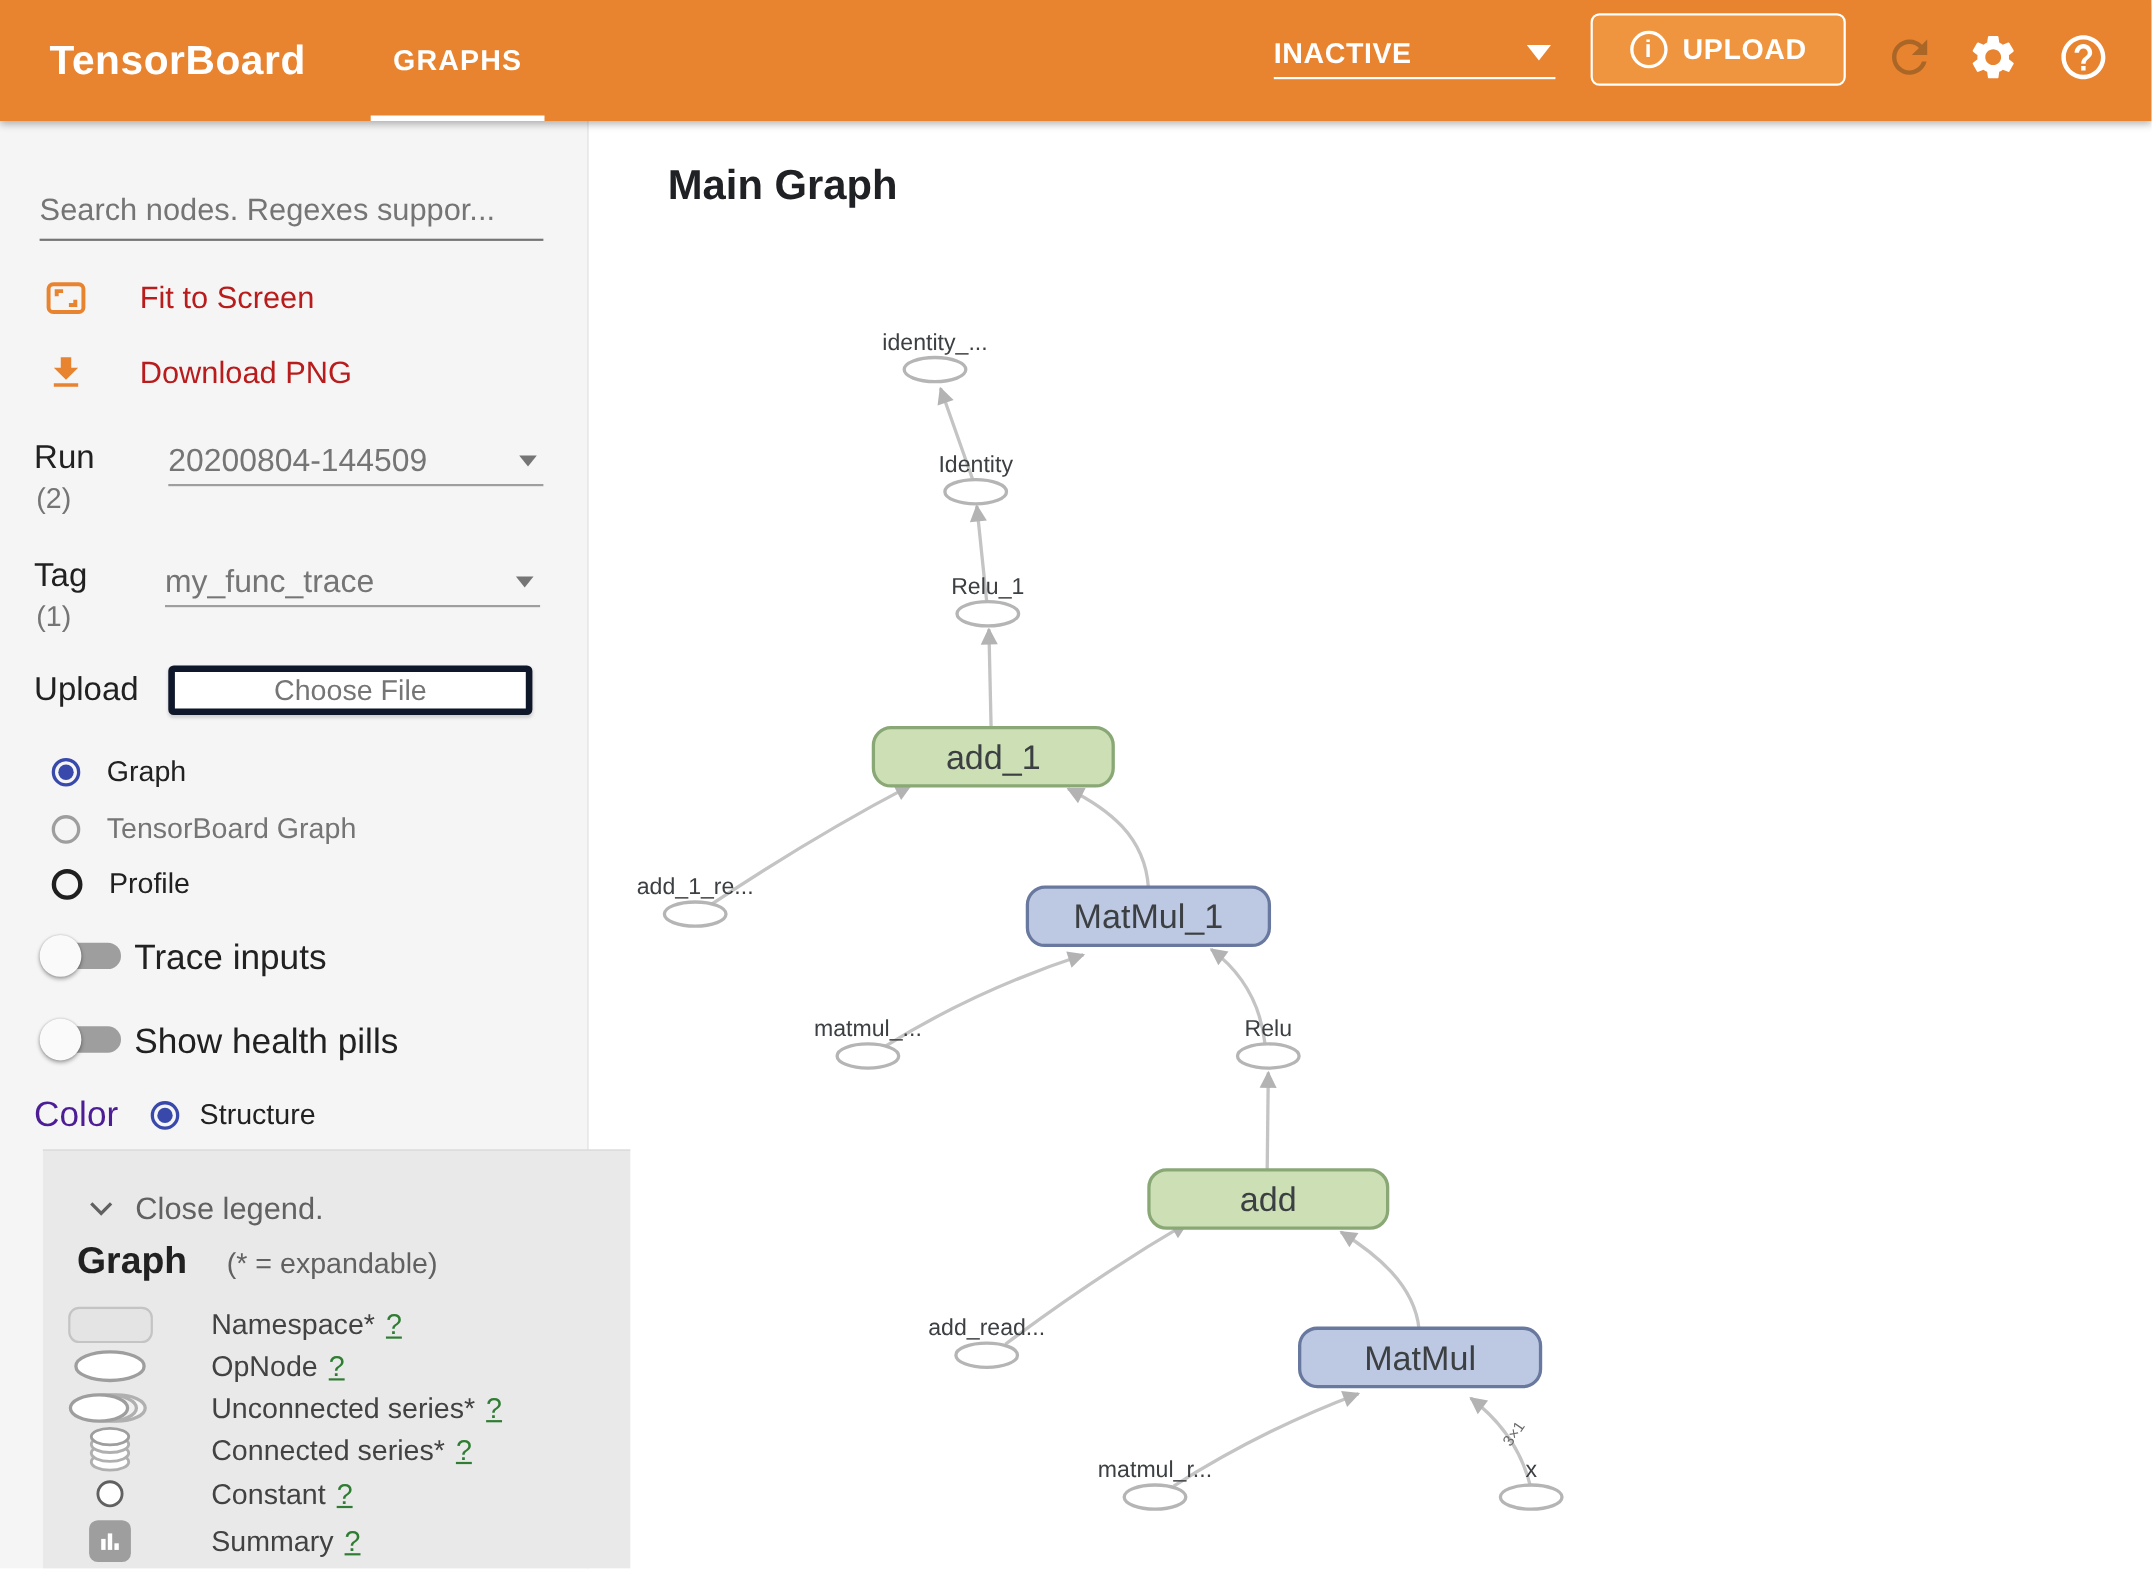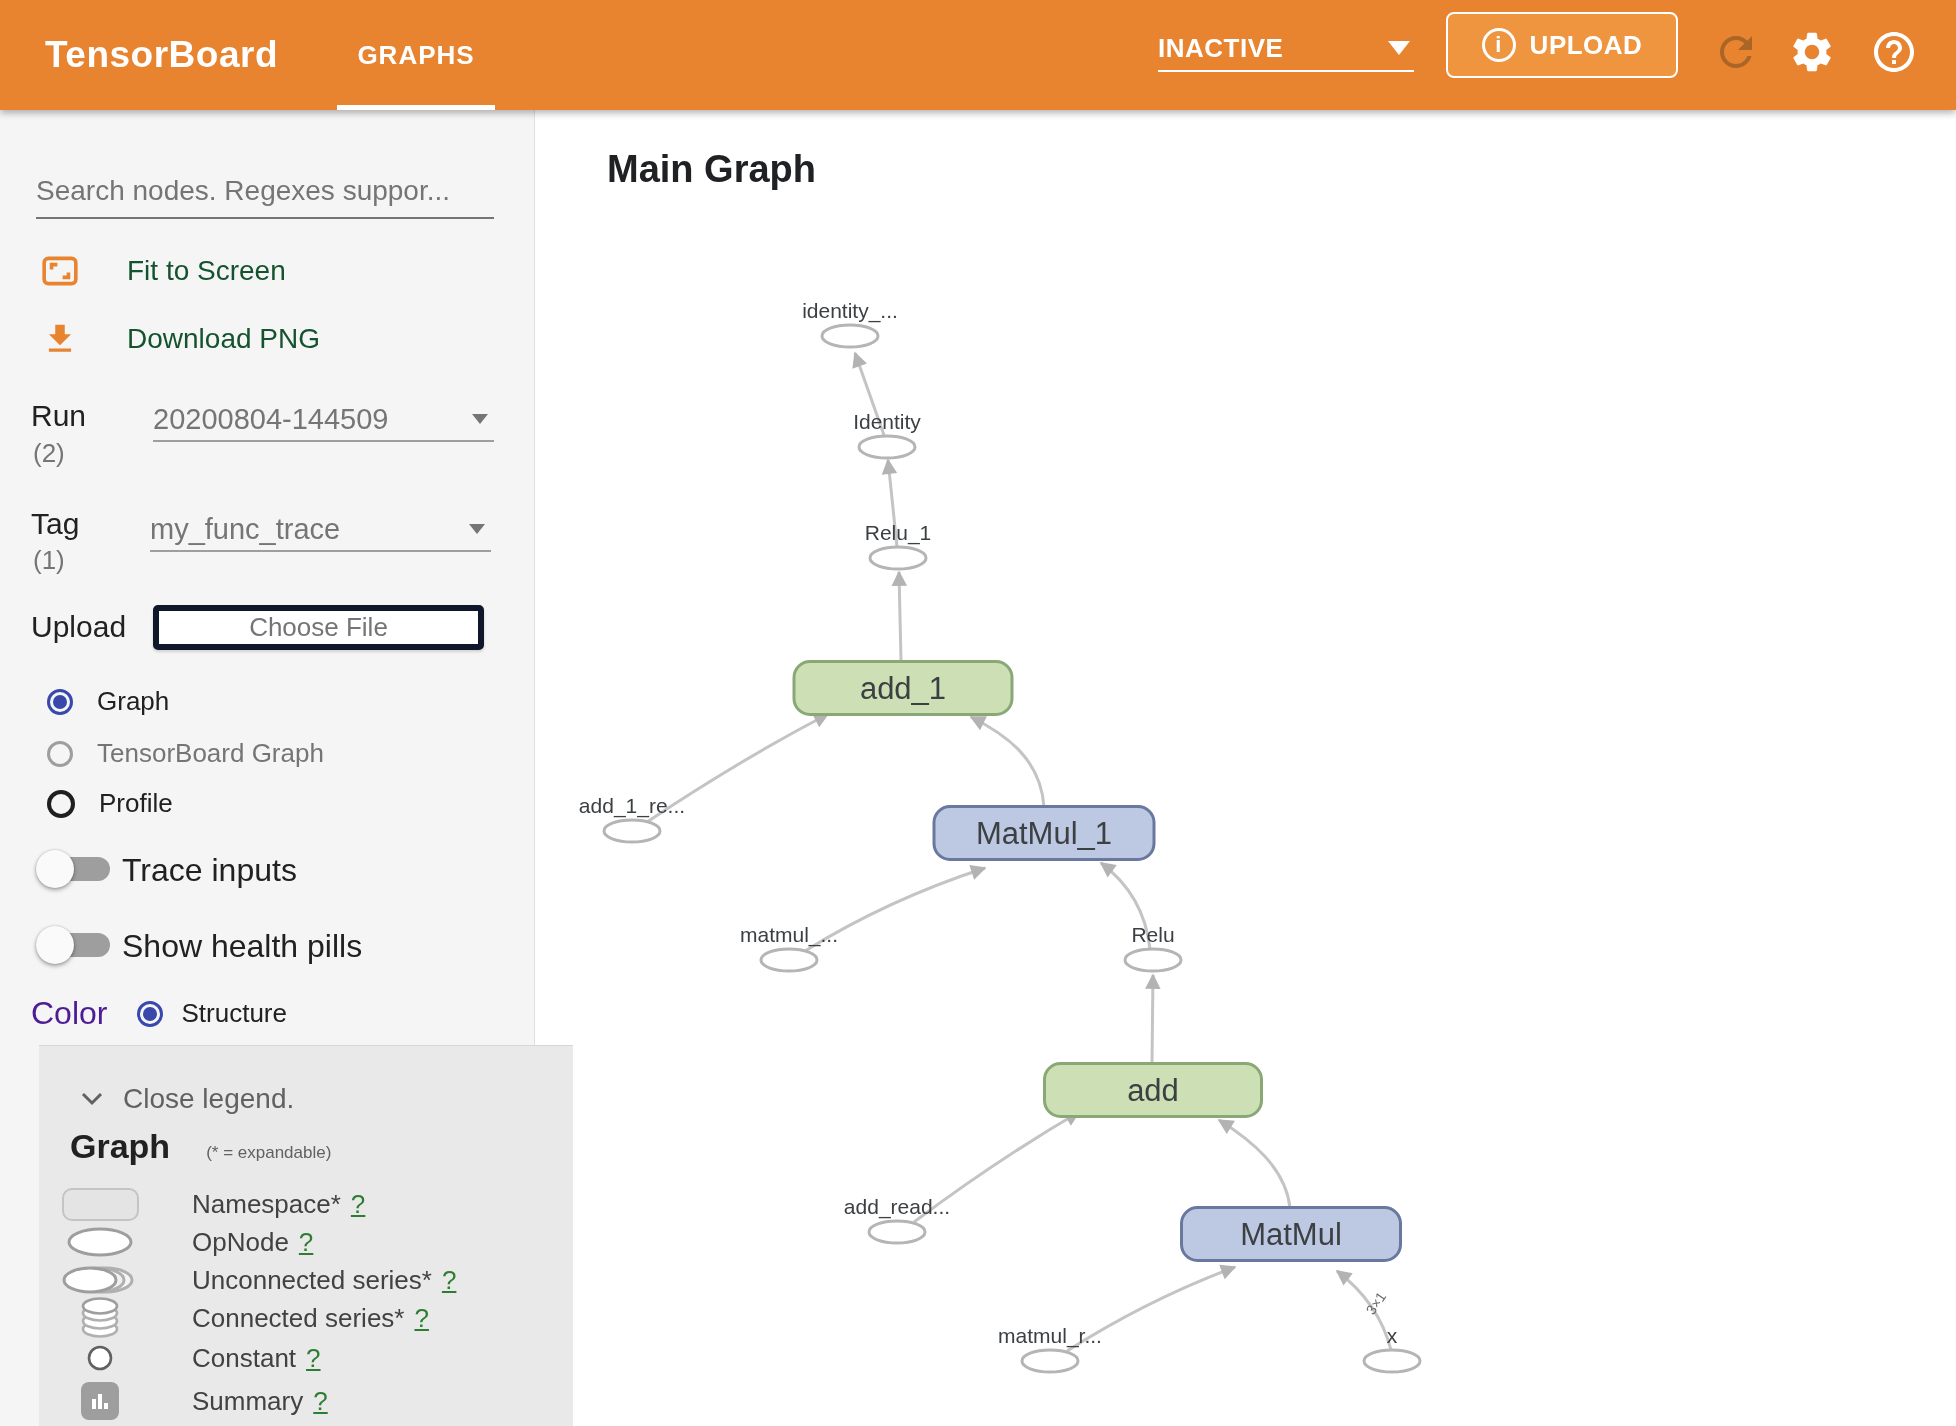--- a/index.html
+++ b/index.html
@@ -35,21 +35,21 @@
   
   .sidebar { position:absolute; left:0; top:110px; width:535px; height:1316px;
              background:#f5f5f5; border-right:1px solid #e0e0e0; z-index:10; }
   .search-input { position:absolute; left:36px; top:55px; width:458px; height:54px;
                   background:transparent; border:none; border-bottom:2px solid #757575;
                   font-size:28px; color:#424242; outline:none;
                   font-family:"Liberation Sans", sans-serif; }
   .search-input::placeholder { color:#757575; opacity:1; text-overflow:ellipsis; }
   .tool-row { position:absolute; left:41px; display:flex; align-items:center; gap:48px;
               cursor:pointer; }
-  .tool-label { font-size:28px; color:#14532d; }
+  .tool-label { font-size:28px; color:#b91c1c; }
   .fld-label { position:absolute; left:31px; font-size:30px; color:#212121; }
   .fld-count { position:absolute; left:33px; font-size:26px; color:#757575; }
   .dd-value { position:absolute; left:153px; width:341px; height:44px;
               border-bottom:2px solid #9e9e9e; display:flex; align-items:center;
               justify-content:space-between; cursor:pointer; }
   .dd-text { font-size:29px; color:#757575; }
   .dd-caret { width:0; height:0; border-left:8px solid transparent;
               border-right:8px solid transparent; border-top:10px solid #757575; margin-right:6px; }
   .choose-btn { position:absolute; left:153px; top:495px; width:331px; height:45px;
                 background:#fff; border:6px solid #0f172a; border-radius:5px;
@@ -74,21 +74,21 @@
   .switch-label { position:absolute; left:122px; font-size:32px; color:#212121; }
   .color-row { position:absolute; left:31px; top:885px; display:flex; align-items:center; }
   .color-title { font-size:32px; color:#4c1d95; }
   .legend { position:absolute; left:12px; top:935px; width:100%; height:381px;
             background:#e9e9e9; border-top:1px solid #d6d6d6;margin-left:27px; }
   .close-legend { position:absolute; left:42px; top:37px; display:flex; align-items:center;
                   gap:20px; cursor:pointer; }
   .close-legend span { font-size:28px; color:#616161; }
   .legend-head { position:absolute; left:31px; top:81px; display:flex; align-items:baseline; }
   .legend-title { font-size:34px; font-weight:600; color:#212121; }
-  .legend-hint { font-size:17px; color:#616161; margin-left:36px; }
+  .legend-hint { font-size:26px; color:#616161; margin-left:36px; }
   .lg-row { position:absolute; left:0; width:100%; height:40px; display:flex;
             align-items:center; }
   .lg-ic { width:122px; display:flex; justify-content:center; align-items:center; flex:none; }
   .lg-label { font-size:26px; color:#424242; margin-left:31px; }
   .lg-help { font-size:26px; color:#2e7d32; text-decoration:underline; margin-left:10px;
              cursor:pointer; }
   .ns-box { width:77px; height:33px; border-radius:10px; background:#e4e4e4;
             border:2px solid #c4c4c4; }
   .sum-box { width:38px; height:38px; border-radius:8px; background:#9e9e9e;
              display:flex; align-items:center; justify-content:center; }

